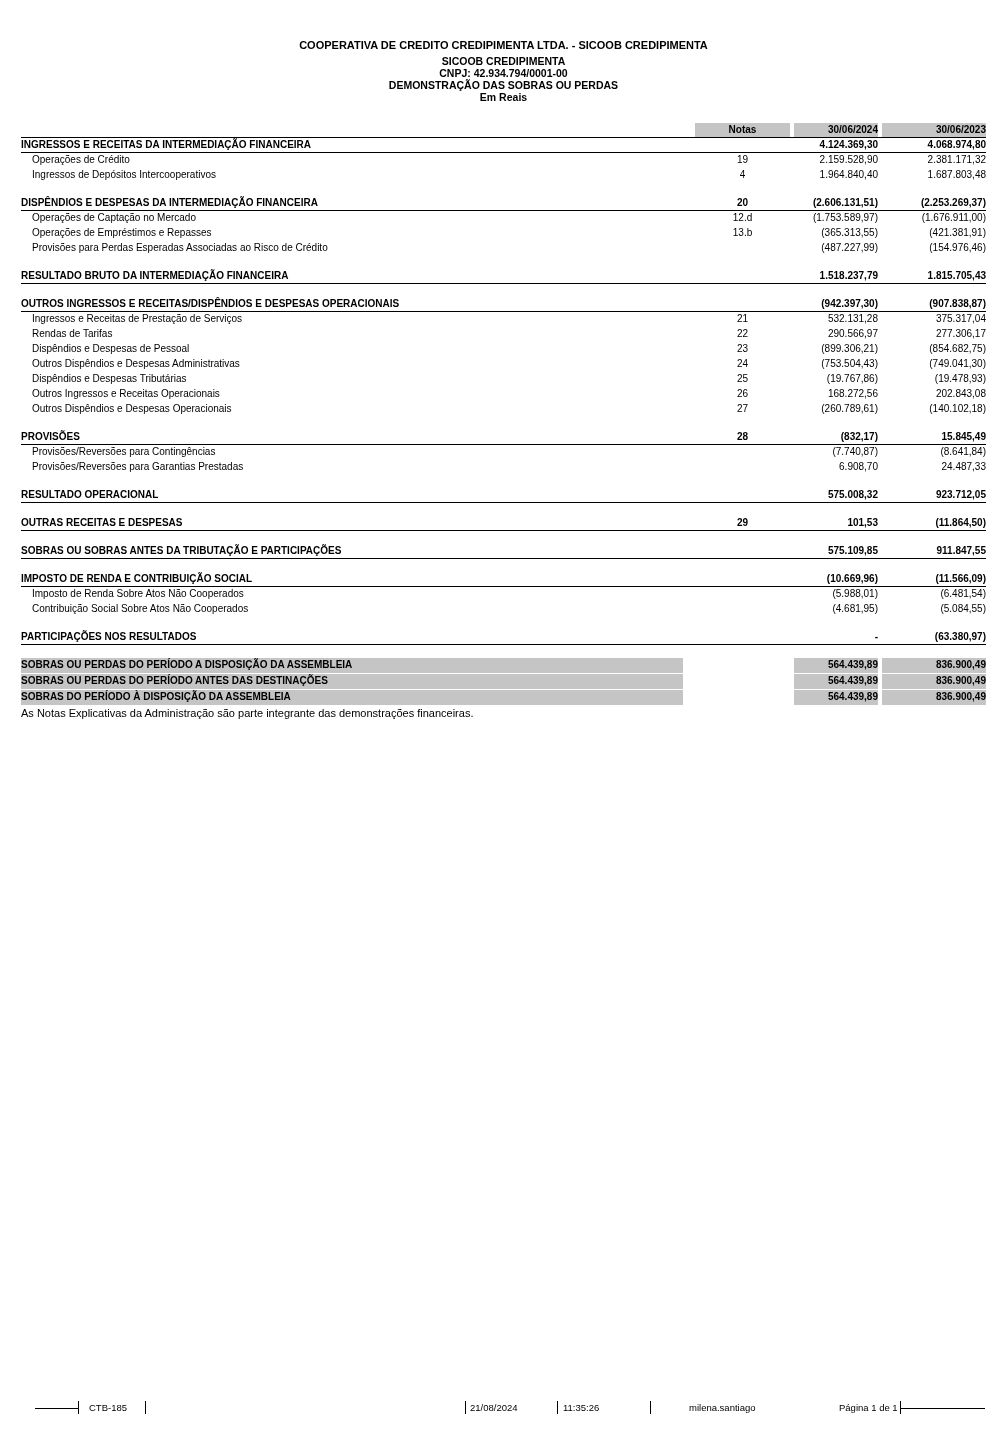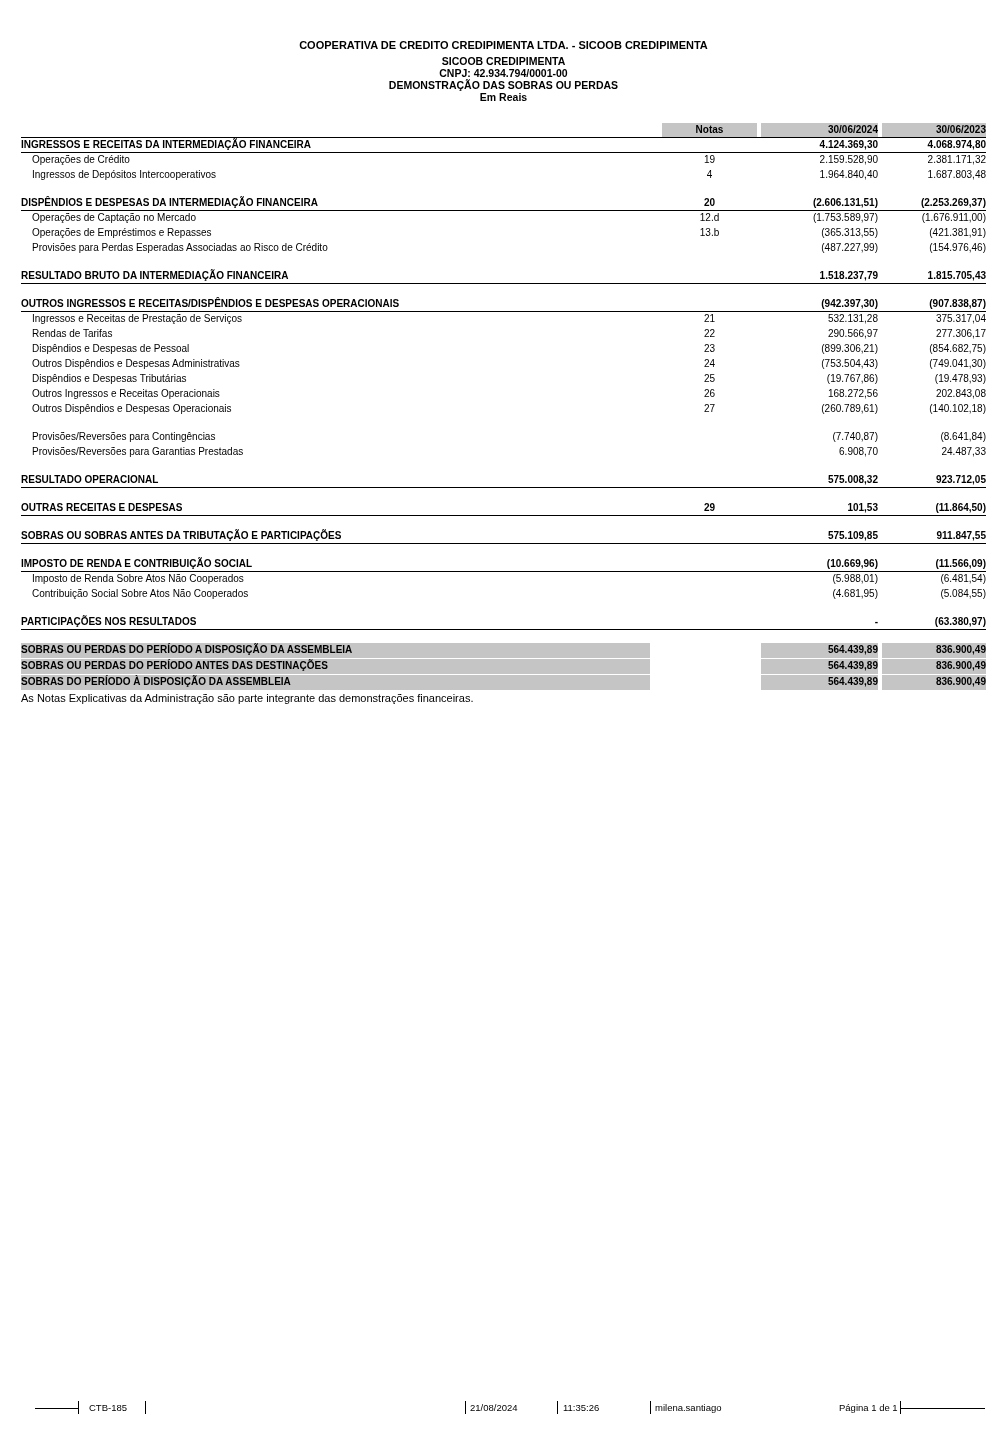--- a/index.html
+++ b/index.html
@@ -17,21 +17,21 @@
   .titleblock { text-align: center; padding-top: 38px; }
   .t1 { font-size: 11px; font-weight: bold; line-height: 14px; margin-bottom: 3px; }
   .t2 { font-size: 10.5px; font-weight: bold; line-height: 12px; }
 
   
   .table { margin-top: 20px; }
   .trow { display: flex; height: 15px; font-size: 10px; }
   .trow > div { line-height: 14px; white-space: nowrap; overflow: hidden; }
   .c-label { flex: 1; }
   .c-nota  { width: 95px;  text-align: center; margin-left: 12px; }
-  .c-v1    { width: 117px; text-align: right;  margin-left: 4px; }
+  .c-v1    { width: 84px; text-align: right;  margin-left: 4px; }
   .c-v2    { width: 104px; text-align: right;  margin-left: 4px; padding-left: 7px; }
 
   .row-header { font-weight: bold; border-bottom: 1px solid #000; }
   .row-header .c-nota,
   .row-header .c-v1,
   .row-header .c-v2 { background: var(--gray, #c5c5c5); }
 
   .row-section { font-weight: bold; border-bottom: 1px solid #000; }
   .row-item .c-label { padding-left: 11px; }
 
@@ -183,20 +183,26 @@
     <div class="c-label">Outros Dispêndios e Despesas Operacionais</div>
     <div class="c-nota">27</div>
     <div class="c-v1">(260.789,61)</div>
     <div class="c-v2">(140.102,18)</div>
   </div>
         <div class="trow row-spacer">
     <div class="c-label"></div>
     <div class="c-nota"></div>
     <div class="c-v1"></div>
     <div class="c-v2"></div>
+  </div>
+        <div class="trow row-section">
+    <div class="c-label">PROVISÕES</div>
+    <div class="c-nota">28</div>
+    <div class="c-v1">(832,17)</div>
+    <div class="c-v2">15.845,49</div>
   </div>
         <div class="trow row-item">
     <div class="c-label">Provisões/Reversões para Contingências</div>
     <div class="c-nota"></div>
     <div class="c-v1">(7.740,87)</div>
     <div class="c-v2">(8.641,84)</div>
   </div>
         <div class="trow row-item">
     <div class="c-label">Provisões/Reversões para Garantias Prestadas</div>
     <div class="c-nota"></div>
@@ -309,17 +315,17 @@
 <div class="footer">
   <span class="hline" style="left:35px; width:43px;"></span>
   <span class="vtick" style="left:78px;"></span>
   <span class="ftext" style="left:89px;">CTB-185</span>
   <span class="vtick" style="left:145px;"></span>
   <span class="vtick" style="left:465px;"></span>
   <span class="ftext" style="left:470px;">21/08/2024</span>
   <span class="vtick" style="left:557px;"></span>
   <span class="ftext" style="left:563px;">11:35:26</span>
   <span class="vtick" style="left:650px;"></span>
-  <span class="ftext" style="left:655px;">milena.santiago</span>
+  <span class="ftext" style="left:689px;">milena.santiago</span>
   <span class="ftext" style="left:808px;margin-left:31px;">Página 1 de  1</span>
   <span class="vtick" style="left:900px;"></span>
   <span class="hline" style="left:900px; width:85px;"></span>
 </div>
 
 </body></html>

